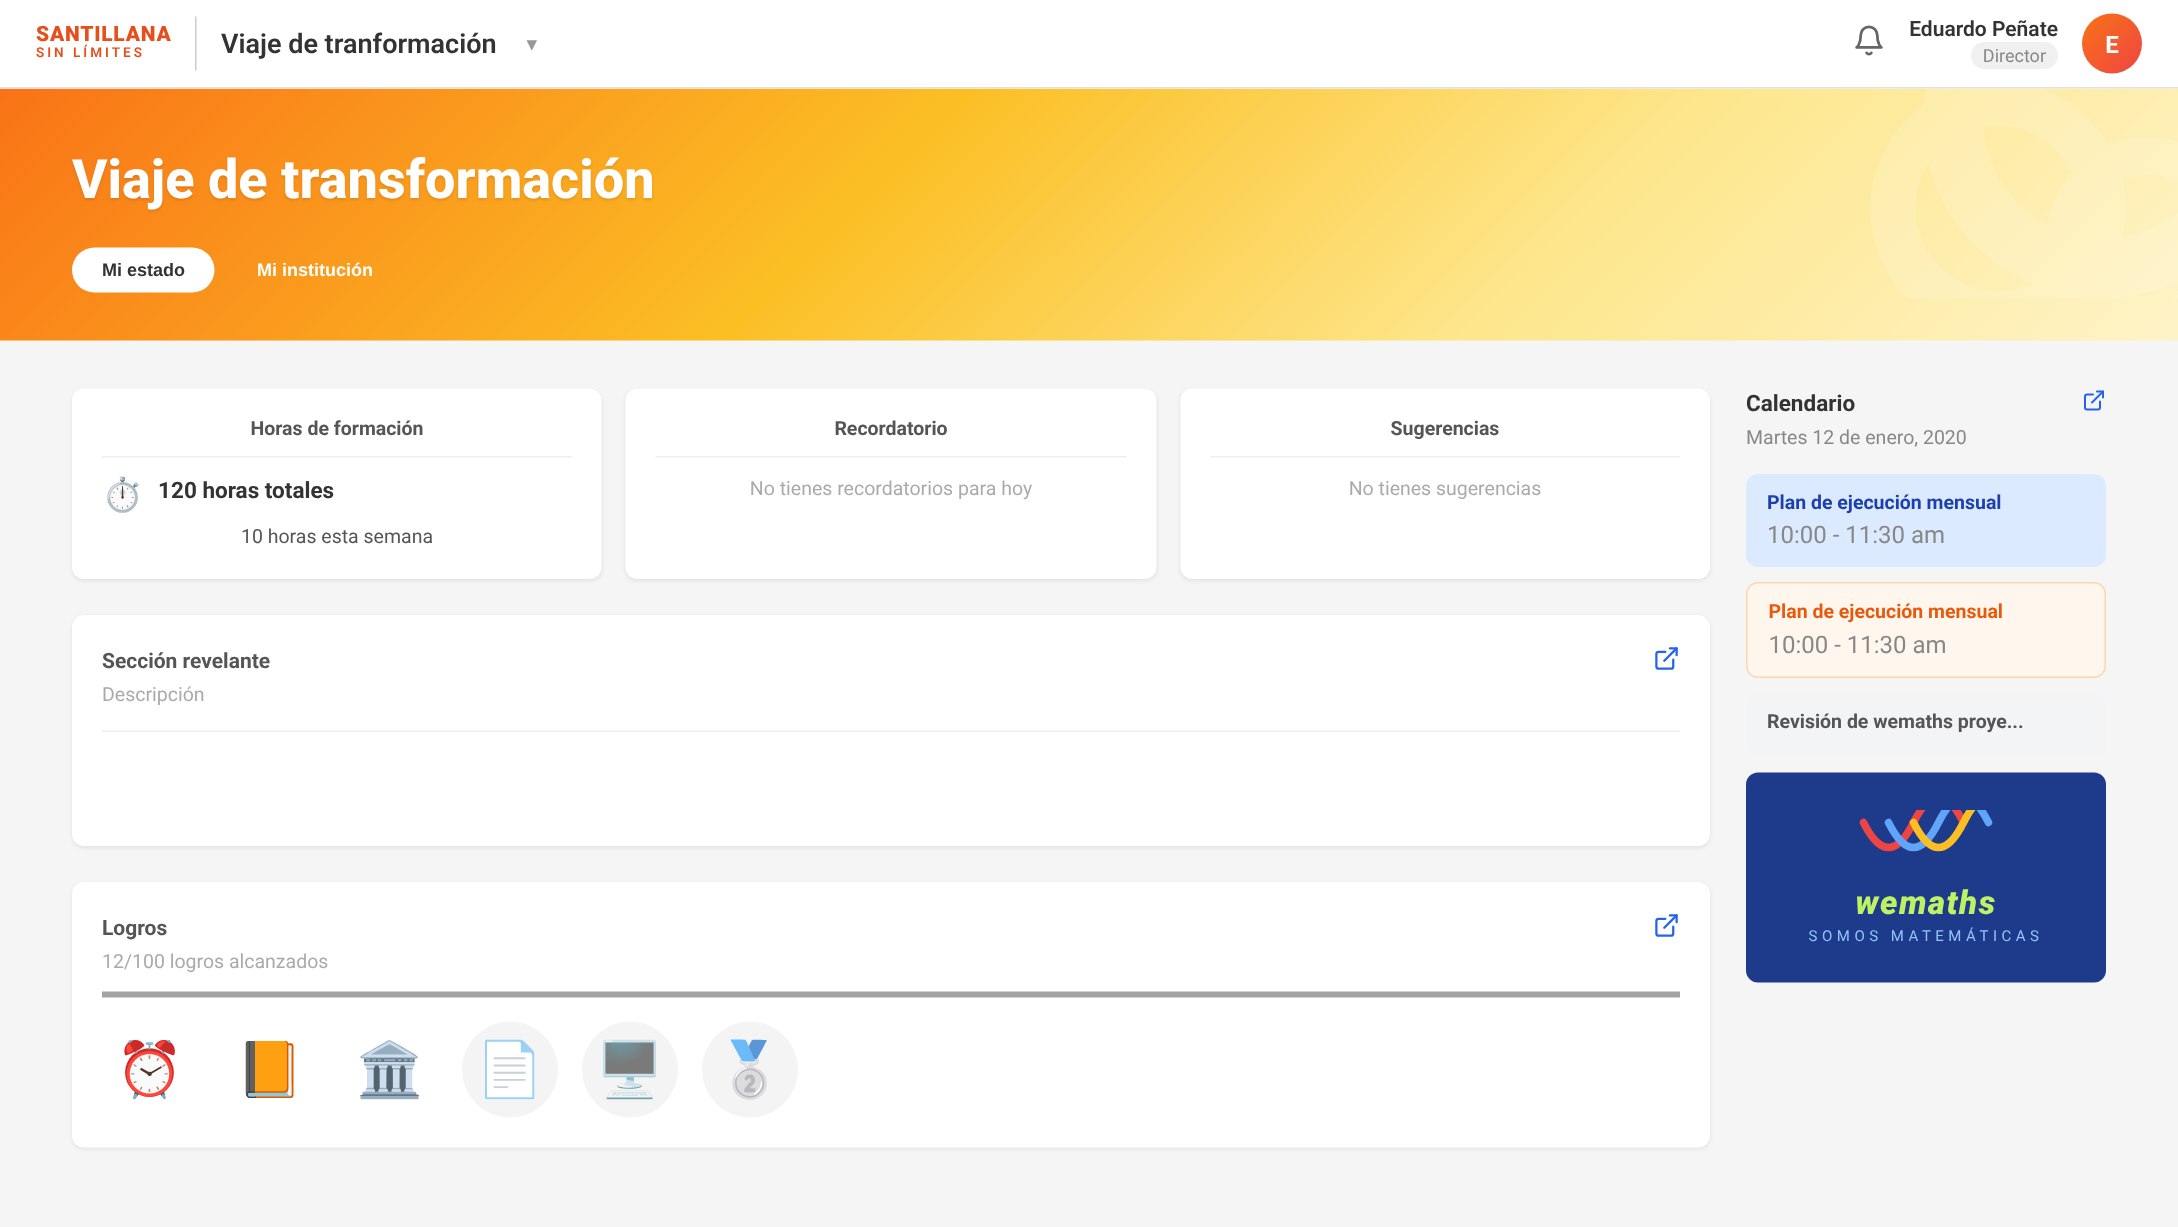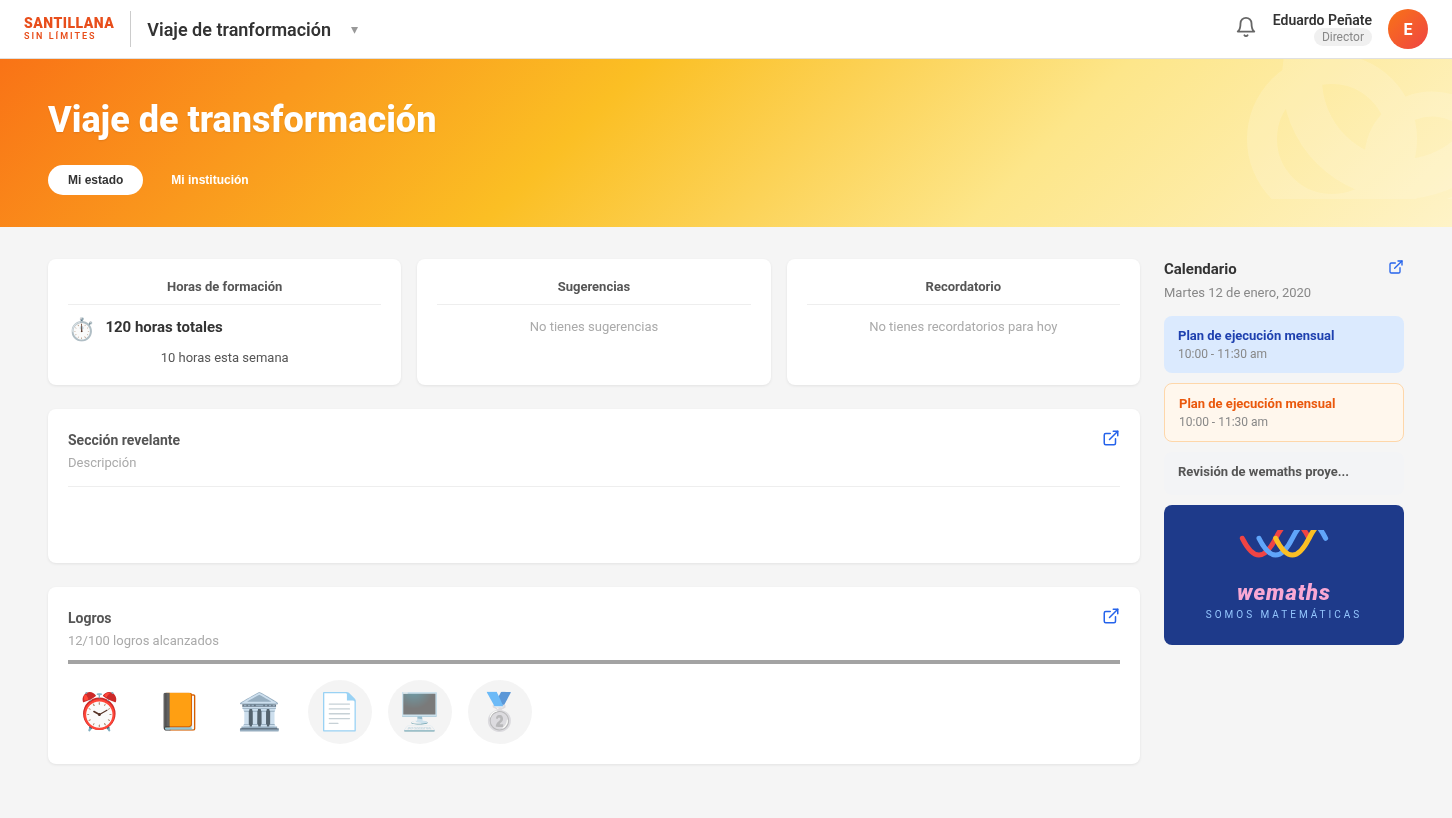--- a/index.html
+++ b/index.html
@@ -71,21 +71,21 @@
     .calendar-title { font-size: 15px; font-weight: 700; color: #333; }
     .calendar-date { font-size: 13px; color: #888; margin-bottom: 16px; }
     .event-card { border-radius: 8px; padding: 12px 14px; margin-bottom: 10px; }
     .event-blue { background: #dbeafe; }
     .event-orange { background: #fff7ed; border: 1px solid #fed7aa; }
     .event-gray { background: #f3f4f6; }
     .event-title { font-size: 13px; font-weight: 700; margin-bottom: 4px; }
     .event-blue .event-title { color: #1e40af; }
     .event-orange .event-title { color: #ea580c; }
     .event-gray .event-title { color: #555; }
-    .event-time { font-size: 12px; color: #888; }
+    .event-time { font-size: 16px; color: #888; }
     .wemaths-banner { border-radius: 8px; overflow: hidden; margin-top: 10px; background: #1e3a8a; padding: 20px; display: flex; flex-direction: column; align-items: center; justify-content: center; min-height: 140px; }
   </style>
 </head>
 <body>
 
 <nav class="navbar">
   <div class="navbar-left">
     <div class="brand">
       <span class="brand-top">SANTILLANA</span>
       <span class="brand-bottom">SIN LÍMITES</span>
@@ -132,27 +132,27 @@
       <div class="card">
         <div class="card-title">Horas de formación</div>
         <div class="card-clock">
           <span class="clock-icon">⏱️</span>
           <span class="card-stat-main">120 horas totales</span>
         </div>
         <div class="card-stat-sub">10 horas esta semana</div>
       </div>
 
       <div class="card">
+        <div class="card-title">Recordatorio</div>
+        <div class="card-empty">No tienes recordatorios para hoy</div>
+      </div>
+
+      <div class="card">
         <div class="card-title">Sugerencias</div>
         <div class="card-empty">No tienes sugerencias</div>
-      </div>
-
-      <div class="card">
-        <div class="card-title">Recordatorio</div>
-        <div class="card-empty">No tienes recordatorios para hoy</div>
       </div>
     </div>
 
     <div class="section-card">
       <div class="section-header">
         <span class="section-title">Sección revelante</span>
         <a class="ext-link">
           <svg width="18" height="18" viewBox="0 0 24 24" fill="none" stroke="#2563eb" stroke-width="2" stroke-linecap="round" stroke-linejoin="round">
             <path d="M18 13v6a2 2 0 0 1-2 2H5a2 2 0 0 1-2-2V8a2 2 0 0 1 2-2h6"></path>
             <polyline points="15,3 21,3 21,9"></polyline>
@@ -214,17 +214,17 @@
 
     <div class="wemaths-banner">
       <svg width="100" height="50" viewBox="0 0 120 60">
 
         <path d="M10,10 Q30,50 50,10 Q70,-30 90,10" fill="none" stroke="#ef4444" stroke-width="6" stroke-linecap="round"></path>
 
         <path d="M30,10 Q50,50 70,10 Q90,-30 110,10" fill="none" stroke="#60a5fa" stroke-width="6" stroke-linecap="round"></path>
 
         <path d="M50,10 Q70,50 90,10 Q110,-30 130,10" fill="none" stroke="#fbbf24" stroke-width="6" stroke-linecap="round"></path>
       </svg>
-      <div style="color:#f9a8d4;font-size:22px;font-weight:900;letter-spacing:1px;font-style:italic;">wemaths</div>
+      <div style="color:#bef264;font-size:22px;font-weight:900;letter-spacing:1px;font-style:italic;">wemaths</div>
       <div style="color:#93c5fd;font-size:10px;letter-spacing:3px;margin-top:4px;">SOMOS MATEMÁTICAS</div>
     </div>
   </div>
 </div>
 
 </body></html>

